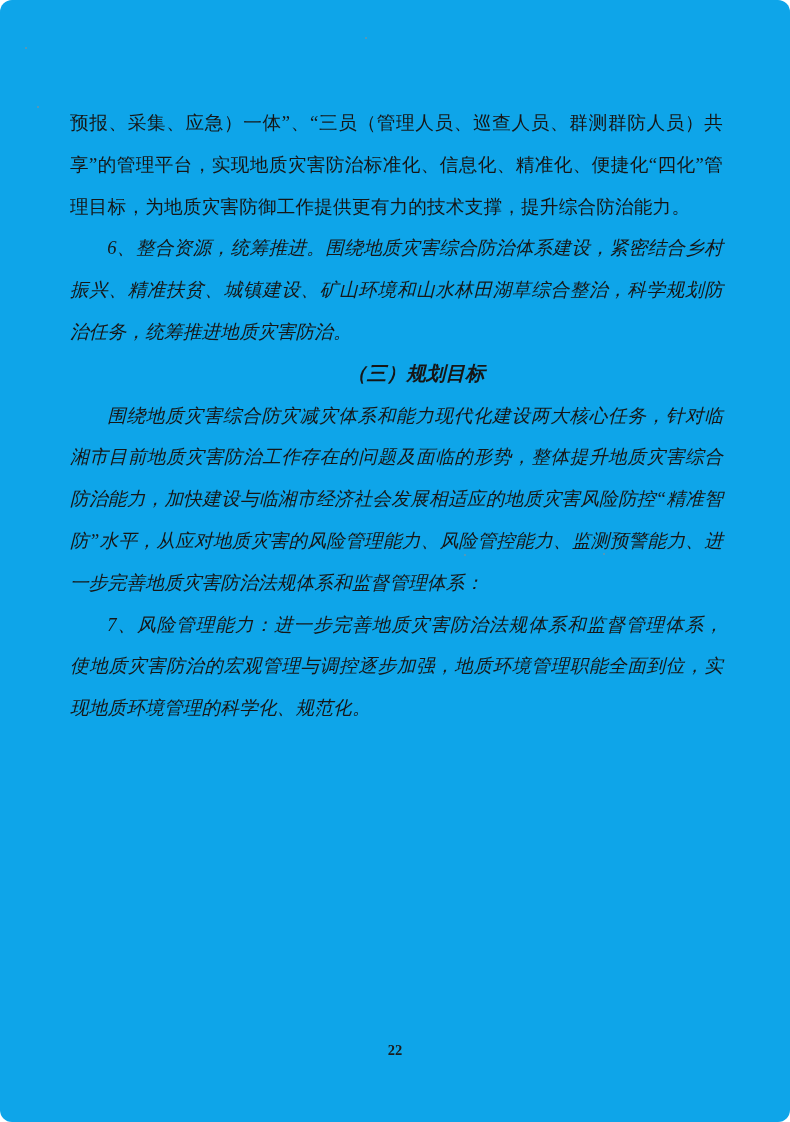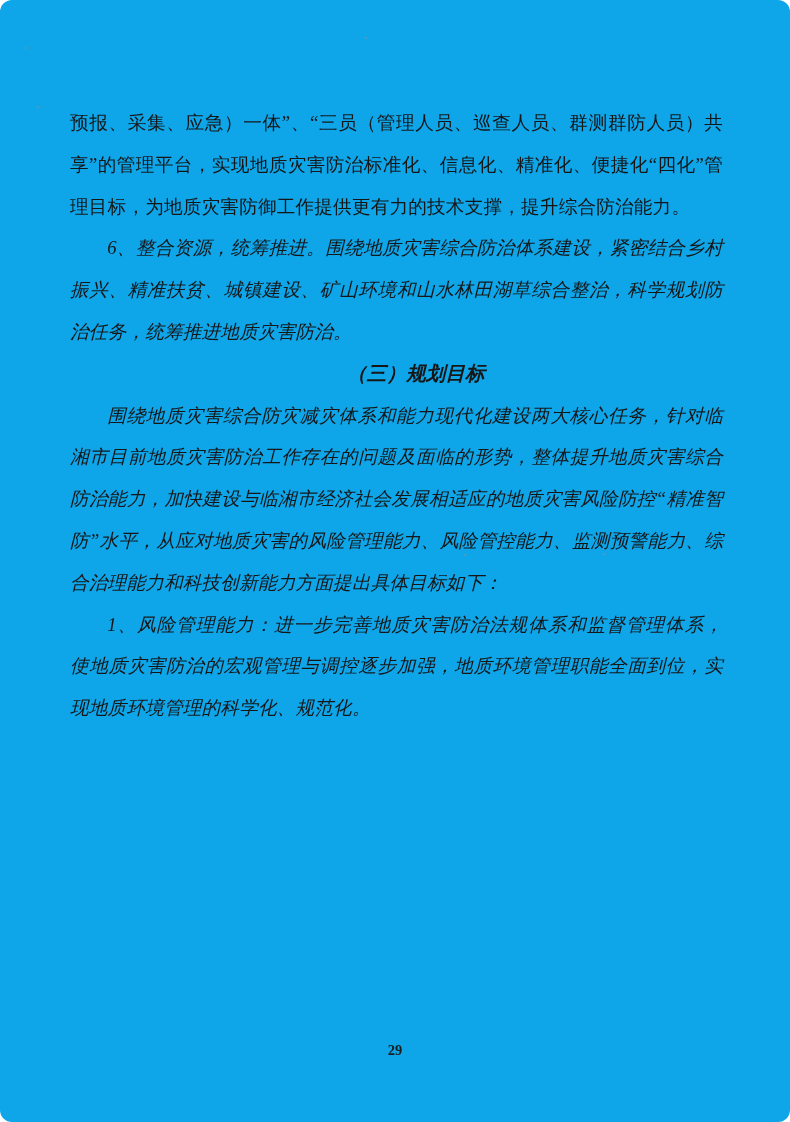--- a/index.html
+++ b/index.html
@@ -73,18 +73,18 @@
   <span class="speck s1"></span>
   <span class="speck s2"></span>
   <span class="speck s3"></span>
   <span class="speck s4"></span>
   <span class="speck s5"></span>
 
   <main class="content">
       <p class="body">预报、采集、应急）一体”、“三员（管理人员、巡查人员、群测群防人员）共享”的管理平台，实现地质灾害防治标准化、信息化、精准化、便捷化“四化”管理目标，为地质灾害防御工作提供更有力的技术支撑，提升综合防治能力。</p>
       <p class="body indent">6、整合资源，统筹推进。围绕地质灾害综合防治体系建设，紧密结合乡村振兴、精准扶贫、城镇建设、矿山环境和山水林田湖草综合整治，科学规划防治任务，统筹推进地质灾害防治。</p>
       <p class="heading indent">（三）规划目标</p>
-      <p class="body indent">围绕地质灾害综合防灾减灾体系和能力现代化建设两大核心任务，针对临湘市目前地质灾害防治工作存在的问题及面临的形势，整体提升地质灾害综合防治能力，加快建设与临湘市经济社会发展相适应的地质灾害风险防控“精准智防”水平，从应对地质灾害的风险管理能力、风险管控能力、监测预警能力、综合治理能力和科技创新能力方面提出具体目标如下：</p>
-      <p class="body indent">1、风险管理能力：进一步完善地质灾害防治法规体系和监督管理体系，　使地质灾害防治的宏观管理与调控逐步加强，地质环境管理职能全面到位，实现地质环境管理的科学化、规范化。</p>
+      <p class="body indent">围绕地质灾害综合防灾减灾体系和能力现代化建设两大核心任务，针对临湘市目前地质灾害防治工作存在的问题及面临的形势，整体提升地质灾害综合防治能力，加快建设与临湘市经济社会发展相适应的地质灾害风险防控“精准智防”水平，从应对地质灾害的风险管理能力、风险管控能力、监测预警能力、进一步完善地质灾害防治法规体系和监督管理体系：</p>
+      <p class="body indent">7、风险管理能力：进一步完善地质灾害防治法规体系和监督管理体系，　使地质灾害防治的宏观管理与调控逐步加强，地质环境管理职能全面到位，实现地质环境管理的科学化、规范化。</p>
     </main>
 
-  <div class="page-number">29</div>
+  <div class="page-number">22</div>
 </div>
 
 </body></html>

